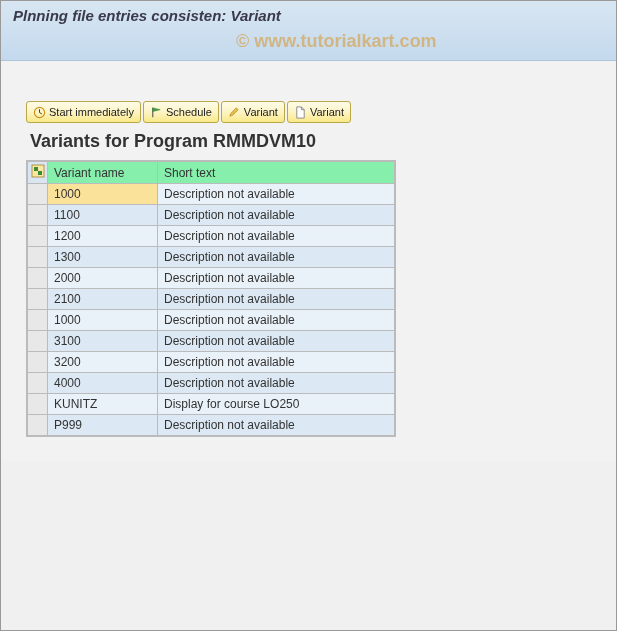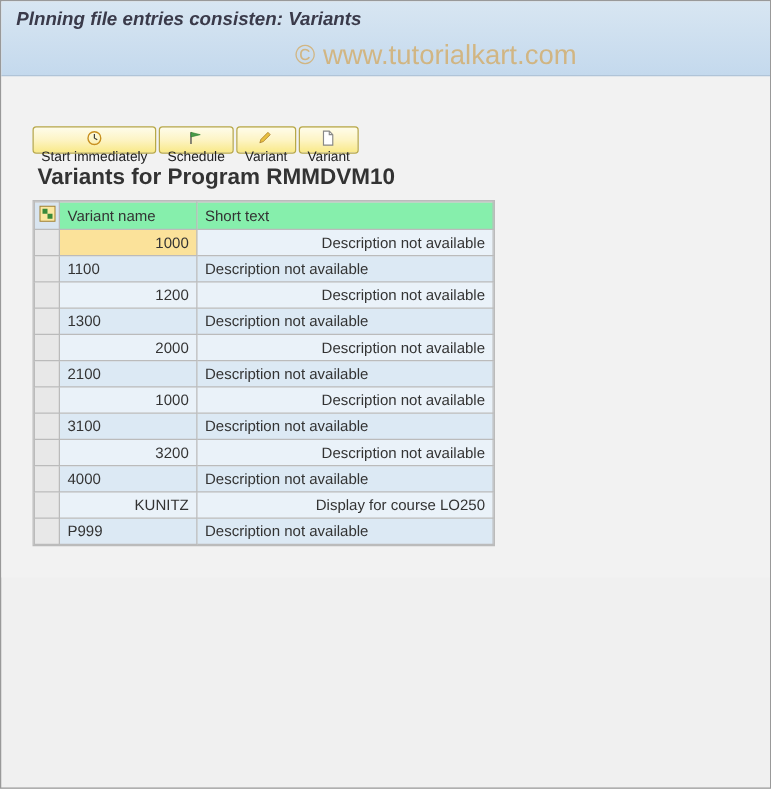--- a/index.html
+++ b/index.html
@@ -25,23 +25,23 @@
     .title-text {
       font-size: 15px;
       font-weight: bold;
       font-style: italic;
       color: #3a3a4a;
     }
     .watermark {
       position: absolute;
       top: 30px;
       left: 235px;
-      font-size: 22px;
+      font-size: 18px;
       color: #d4a960;
-      font-weight: normal;
+      font-weight: bold;
       opacity: 0.75;
       z-index: 100;
       pointer-events: none;
     }
     .content-area {
       padding: 40px 25px 20px 25px;
       background: #f2f2f2;
     }
     .toolbar {
       display: flex;
@@ -53,21 +53,20 @@
       align-items: center;
       gap: 3px;
       padding: 2px 6px;
       background: linear-gradient(to bottom, #fefcea 0%, #fdf4c4 50%, #f9e988 100%);
       border: 1px solid #b8a848;
       border-radius: 3px;
       font-size: 11px;
       color: #222;
       cursor: pointer;
       height: 22px;
-      flex-direction: column;
     }
     .icon {
       width: 13px;
       height: 13px;
       display: inline-flex;
       align-items: center;
       justify-content: center;
     }
     .section-title {
       font-size: 18px;
@@ -109,38 +108,37 @@
       padding: 3px 6px;
       height: 20px;
       color: #333;
     }
     td.row-sel {
       background: #e8e8e8;
       width: 20px;
     }
     tr.odd td.cell {
       background: #eaf2f9;
-      text-align: right;
     }
     tr.even td.cell {
       background: #dce9f4;
     }
     td.highlight {
       background: #fbe29a !important;
     }
     .select-all-icon {
       width: 14px;
       height: 14px;
     }
   </style>
 </head>
 <body>
 
 <div class="title-bar">
-  <div class="title-text">Plnning file entries consisten: Variants</div>
+  <div class="title-text">Plnning file entries consisten: Variant</div>
 </div>
 
 <div class="watermark">© www.tutorialkart.com</div>
 
 <div class="content-area">
 
   <div class="toolbar">
     <button class="toolbar-btn">
       <span class="icon">
         <svg viewBox="0 0 14 14" width="13" height="13">

